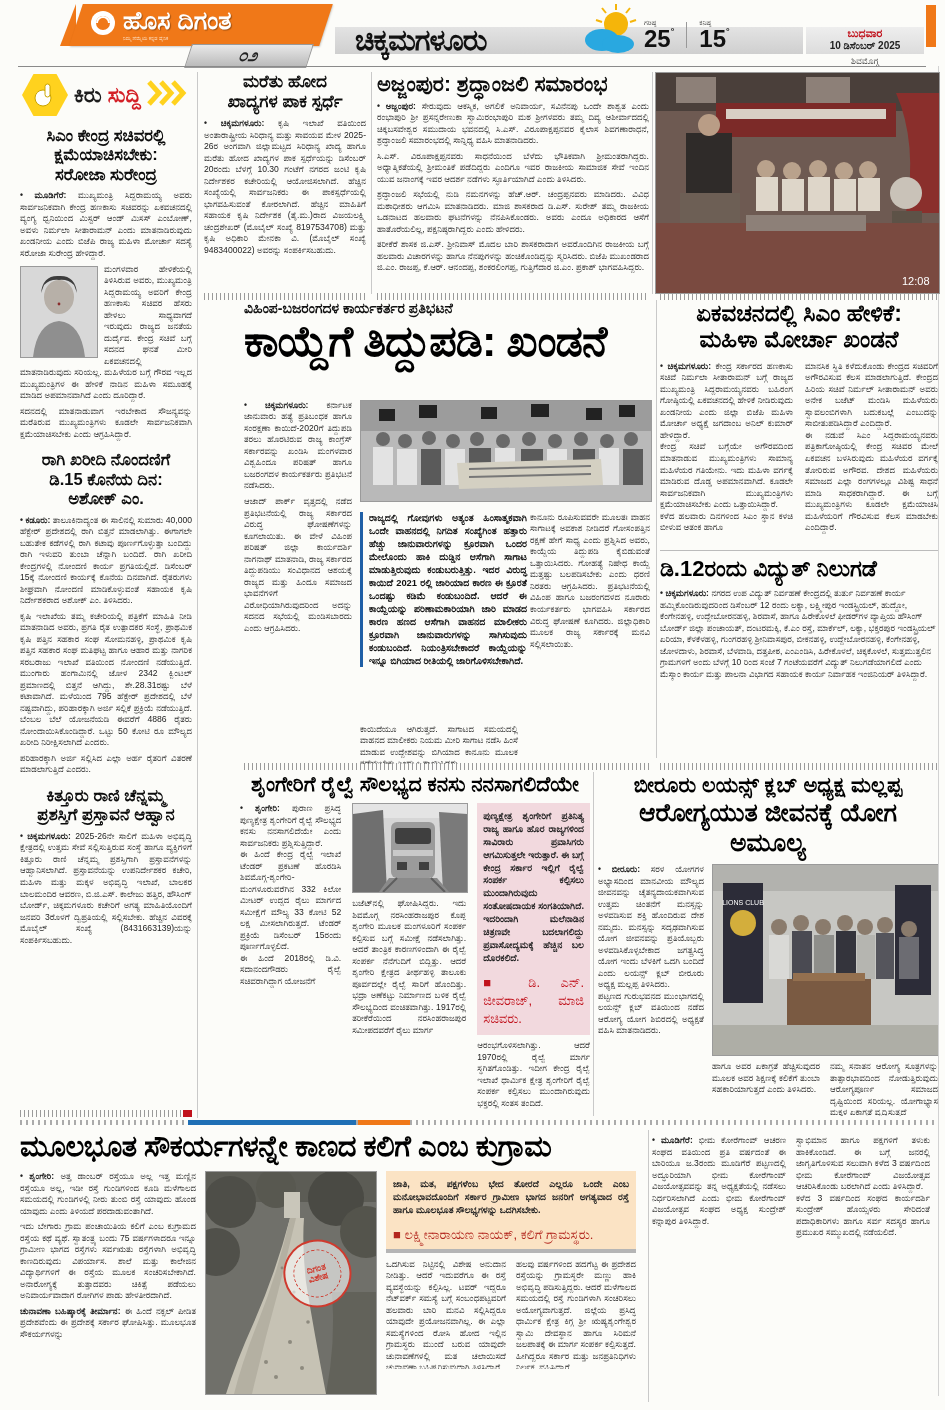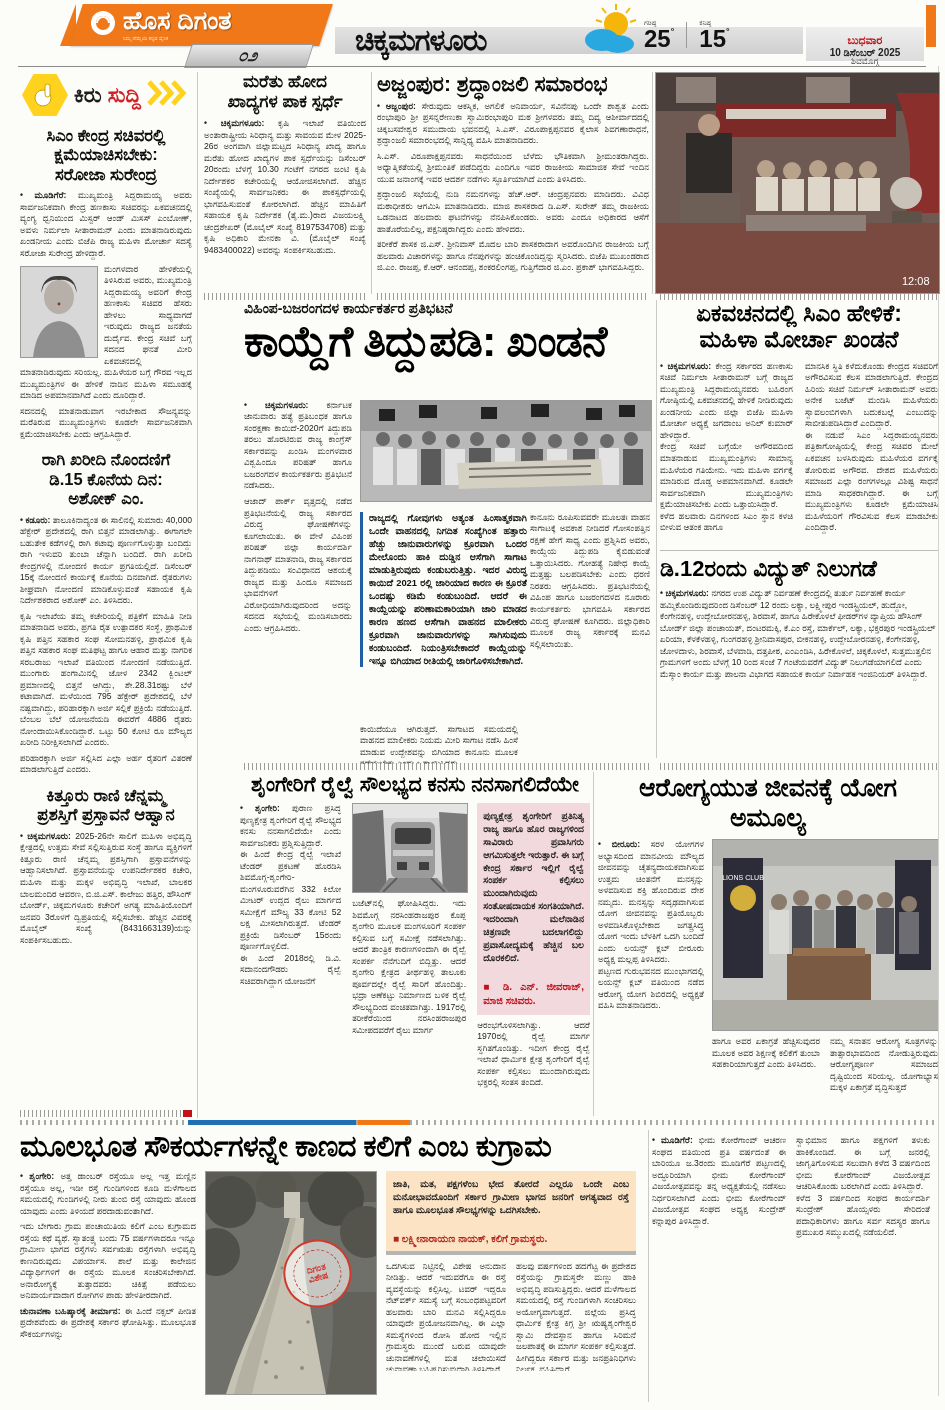--- a/index.html
+++ b/index.html
@@ -20,21 +20,21 @@
       display:flex;align-items:center}
   .ed-city{font-weight:bold;font-size:29px;color:#111;padding-left:20px;letter-spacing:-1px}
   .weather{position:absolute;left:578px;top:2px;width:225px;height:52px;display:flex;align-items:flex-end}
   .wtemps{display:flex;align-items:flex-end;gap:10px;margin-left:66px;padding-bottom:3px}
   .wt{display:flex;flex-direction:column;align-items:flex-start;line-height:1}
   .wlabel{font-size:7px;color:#333;margin-bottom:1px}
   .wval{font-size:24px;font-weight:bold;color:#111}
   .wdeg{font-size:9px;vertical-align:top}
   .wsep{width:1px;height:26px;background:#999;margin:0 2px 3px}
   .date-block{position:absolute;left:806px;top:27px;width:118px;height:27px;background:linear-gradient(#eee,#dcdcdc);
-      text-align:center;line-height:1.15;padding-top:7px}
+      text-align:center;line-height:1.15;padding-top:0}
   .dd-day{color:#c1121c;font-weight:bold;font-size:11px}
   .dd-date{color:#222;font-size:10px;font-weight:bold}
   .dd-city{position:absolute;left:806px;top:56px;width:118px;text-align:center;font-size:9px;color:#333}
   .orange-bar{position:absolute;left:926px;top:5px;width:10px;height:42px;background:#f07818}
   .mast-rule{position:absolute;left:18px;top:66px;width:908px;height:1px;background:#8a8a8a}
   .right-edge{position:absolute;left:938px;top:66px;width:1px;height:1330px;background:#d2d2d2}
   
   .vrule{position:absolute;width:1px;background:#c9c9c9}
   .ticks{position:absolute;height:7px;background:repeating-linear-gradient(90deg,#9a9a9a 0 1px,transparent 1px 4px)}
   .ticks .red-end{position:absolute;right:0;top:0;width:9px;height:7px;background:#c1121c}
@@ -62,21 +62,21 @@
   #morcha{left:660px;top:300px;width:278px;height:246px;overflow:hidden}
   .morcha-hl{font-size:23px;font-weight:bold;text-align:center;line-height:1.15;color:#000}
   .twocol{column-count:2;column-gap:12px;margin-top:8px}
   .hr-thin{position:absolute;background:#bbb;height:1px}
   #vidyut{left:660px;top:556px;width:278px;height:200px;overflow:hidden}
   .vid-hl{font-size:22px;font-weight:bold;color:#000;margin-bottom:6px}
   #rail{left:240px;top:772px;width:350px;height:344px;overflow:hidden}
   .rail-hl{font-size:20.5px;font-weight:bold;text-align:center;color:#000;margin-bottom:7px}
   .rail-cols{display:flex;gap:11px}
   .pinkq{background:#f2d9de;padding:7px 6px;font-weight:bold;font-size:9.2px;line-height:1.4;color:#222;text-align:justify}
-  .q-attr{color:#c1121c;font-weight:bold;font-size:10px;margin-top:15px}
+  .q-attr{color:#c1121c;font-weight:normal;font-size:13px;margin-top:9px}
   #lions{left:598px;top:772px;width:340px;height:344px;overflow:hidden}
   .lions-h1{font-size:21px;font-weight:bold;text-align:center;color:#000;line-height:1.2}
   .lions-h2{font-size:25px;font-weight:bold;text-align:center;color:#000;line-height:1.2}
   .lions-row{display:flex;gap:8px;margin-top:7px}
   .mini-cols{display:flex;gap:10px;margin-top:5px}
   #bottom-div{left:20px;top:1120px;width:918px;height:5px;
      background:repeating-linear-gradient(90deg,#aaa 0 2px,transparent 2px 6px)}
   #bottom-div .blue{position:absolute;left:168px;top:0;width:168px;height:5px;background:#1f6fb5}
   #bottom-div .orange{position:absolute;left:338px;top:0;width:52px;height:5px;background:#f07818}
   #kalige{left:20px;top:1130px;width:624px;height:278px;overflow:hidden}
@@ -388,20 +388,21 @@
       <div class="pinkq">
         <span>ಪುಣ್ಯಕ್ಷೇತ್ರ ಶೃಂಗೇರಿಗೆ ಪ್ರತಿನಿತ್ಯ ರಾಜ್ಯ ಹಾಗೂ ಹೊರ ರಾಜ್ಯಗಳಿಂದ ಸಾವಿರಾರು ಪ್ರವಾಸಿಗರು ಆಗಮಿಸುತ್ತಲೇ ಇರುತ್ತಾರೆ. ಈ ಬಗ್ಗೆ ಕೇಂದ್ರ ಸರ್ಕಾರ ಇಲ್ಲಿಗೆ ರೈಲ್ವೆ ಸಂಪರ್ಕ ಕಲ್ಪಿಸಲು ಮುಂದಾಗಿರುವುದು ಸಂತೋಷದಾಯಕ ಸಂಗತಿಯಾಗಿದೆ. ಇದರಿಂದಾಗಿ ಮಲೆನಾಡಿನ ಚಿತ್ರಣವೇ ಬದಲಾಗಲಿದ್ದು ಪ್ರವಾಸೋದ್ಯಮಕ್ಕೆ ಹೆಚ್ಚಿನ ಬಲ ದೊರಕಲಿದೆ.</span>
         <div class="q-attr">■ ಡಿ. ಎನ್. ಜೀವರಾಜ್, ಮಾಜಿ ಸಚಿವರು.</div>
       </div>
       <div class="body-text" style="margin-top:5px">ಆರಂಭಗೊಳಿಸಲಾಗಿತ್ತು. ಆದರೆ 1970ರಲ್ಲಿ ರೈಲ್ವೆ ಮಾರ್ಗ ಸ್ಥಗಿತಗೊಂಡಿತ್ತು. ಇದೀಗ ಕೇಂದ್ರ ರೈಲ್ವೆ ಇಲಾಖೆ ಧಾರ್ಮಿಕ ಕ್ಷೇತ್ರ ಶೃಂಗೇರಿಗೆ ರೈಲ್ವೆ ಸಂಪರ್ಕ ಕಲ್ಪಿಸಲು ಮುಂದಾಗಿರುವುದು ಭಕ್ತರಲ್ಲಿ ಸಂತಸ ತಂದಿದೆ.</div>
     </div>
   </div>
 </div>
 
 <div class="abs" id="lions">
+  <div class="lions-h1">ಬೀರೂರು ಲಯನ್ಸ್ ಕ್ಲಬ್ ಅಧ್ಯಕ್ಷ ಮಲ್ಲಪ್ಪ</div>
   <div class="lions-h2">ಆರೋಗ್ಯಯುತ ಜೀವನಕ್ಕೆ ಯೋಗ ಅಮೂಲ್ಯ</div>
   <div class="lions-row">
     <div class="body-text" style="width:106px;height:262px;overflow:hidden">
       <p><b class="dl">ಬೀರೂರು:</b> <span class="pre">ಸರಳ ಯೋಗಗಳ ಅಭ್ಯಾಸದಿಂದ ಮಾನವೀಯ ಮೌಲ್ಯದ ಜೀವನವನ್ನು ಚೈತನ್ಯದಾಯಕವಾಗಿಸುವ ಉತ್ತಮ ಚಿಂತನೆಗೆ ಮನಸ್ಸನ್ನು ಅಳವಡಿಸುವ ಶಕ್ತಿ ಹೊಂದಿರುವ ದೇಶ ನಮ್ಮದು. ಮನಸ್ಸನ್ನು ಸದೃಢವಾಗಿಸುವ ಯೋಗ ಜೀವನವನ್ನು ಪ್ರತಿಯೊಬ್ಬರು ಅಳವಡಿಸಿಕೊಳ್ಳಬೇಕಾದ ಜಗತ್ಪ್ರಸಿದ್ಧ ಯೋಗ ಇಂದು ಬೆಳಕಿಗೆ ಒದಗಿ ಬಂದಿದೆ ಎಂದು ಲಯನ್ಸ್ ಕ್ಲಬ್ ಬೀರೂರು ಅಧ್ಯಕ್ಷ ಮಲ್ಲಪ್ಪ ತಿಳಿಸಿದರು.
 ಪಟ್ಟಣದ ಗುರುಭವನದ ಮುಂಭಾಗದಲ್ಲಿ ಲಯನ್ಸ್ ಕ್ಲಬ್ ವತಿಯಿಂದ ನಡೆದ ಆರೋಗ್ಯ ಯೋಗ ಶಿಬಿರದಲ್ಲಿ ಅಧ್ಯಕ್ಷತೆ ವಹಿಸಿ ಮಾತನಾಡಿದರು.</span></p>
     </div>
     <div style="width:226px">
       <svg class="photo-frame" width="226" height="190" viewBox="0 0 226 190">
         <rect width="226" height="190" fill="#c7c7c3"></rect>
         <rect y="0" width="226" height="26" fill="#b2b2ae"></rect>

